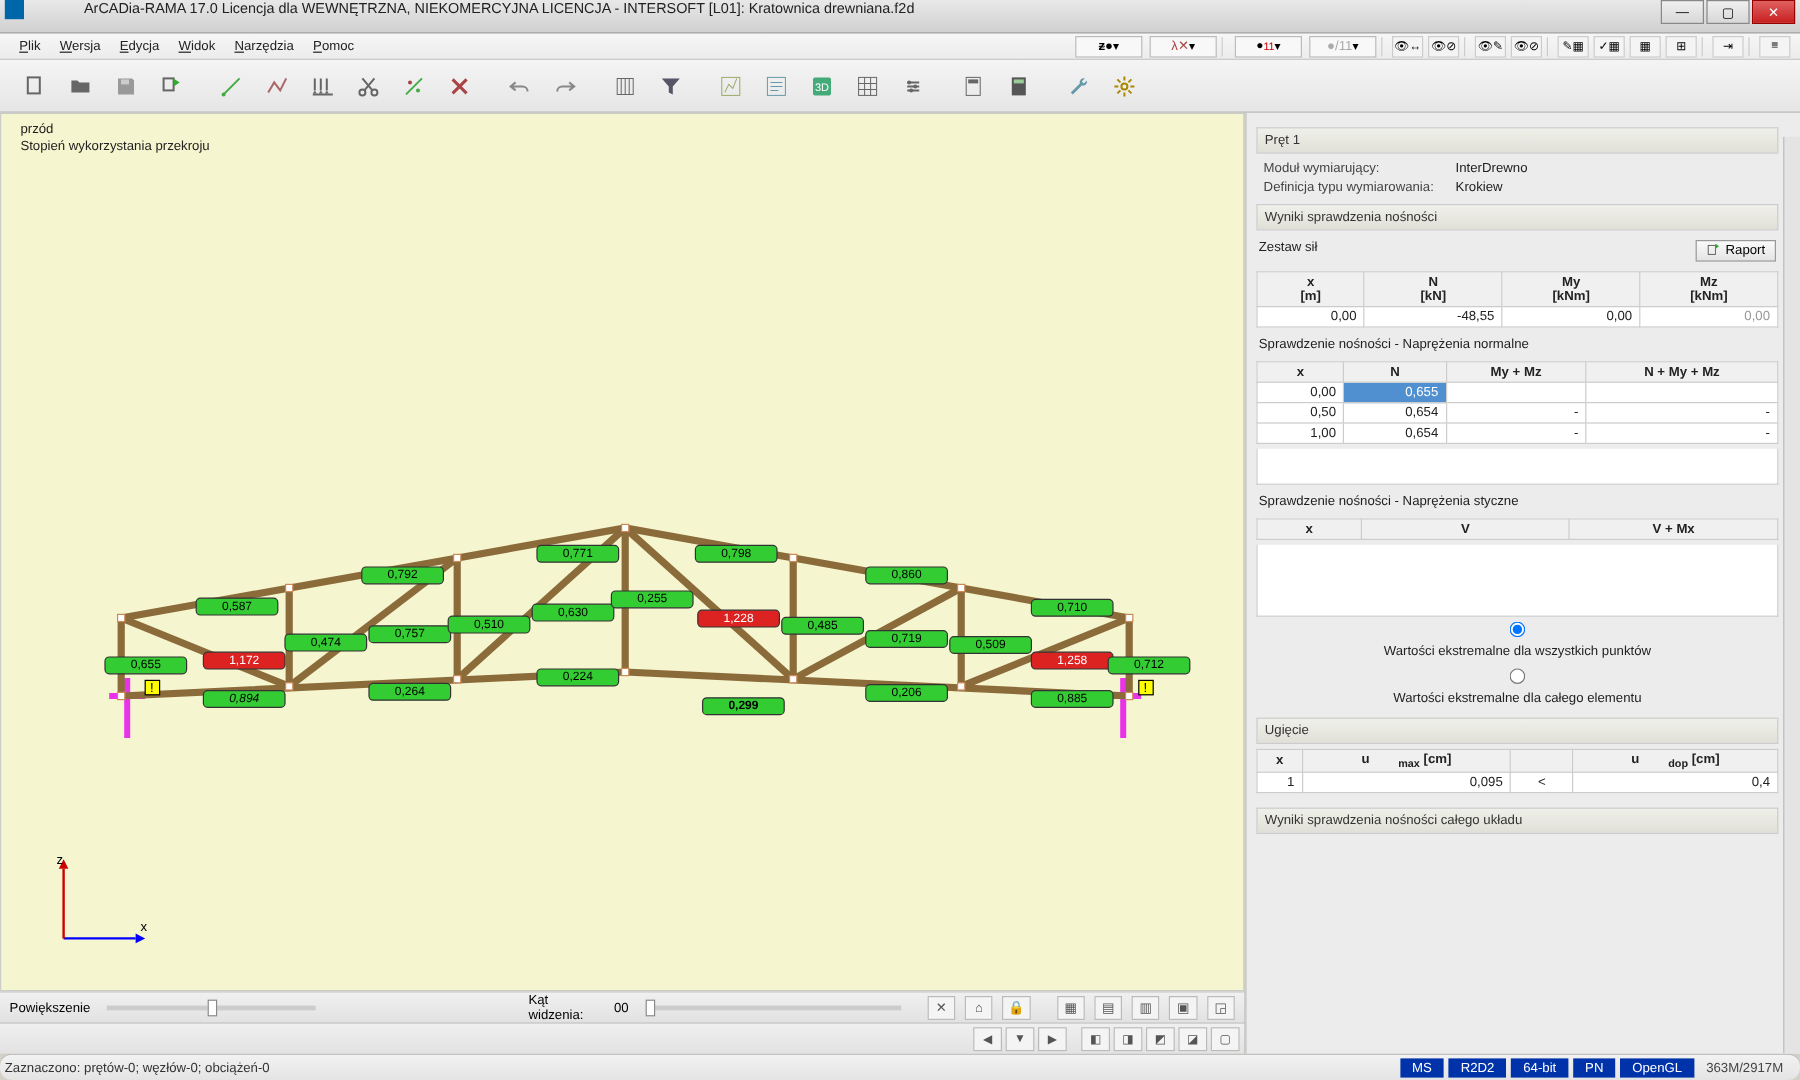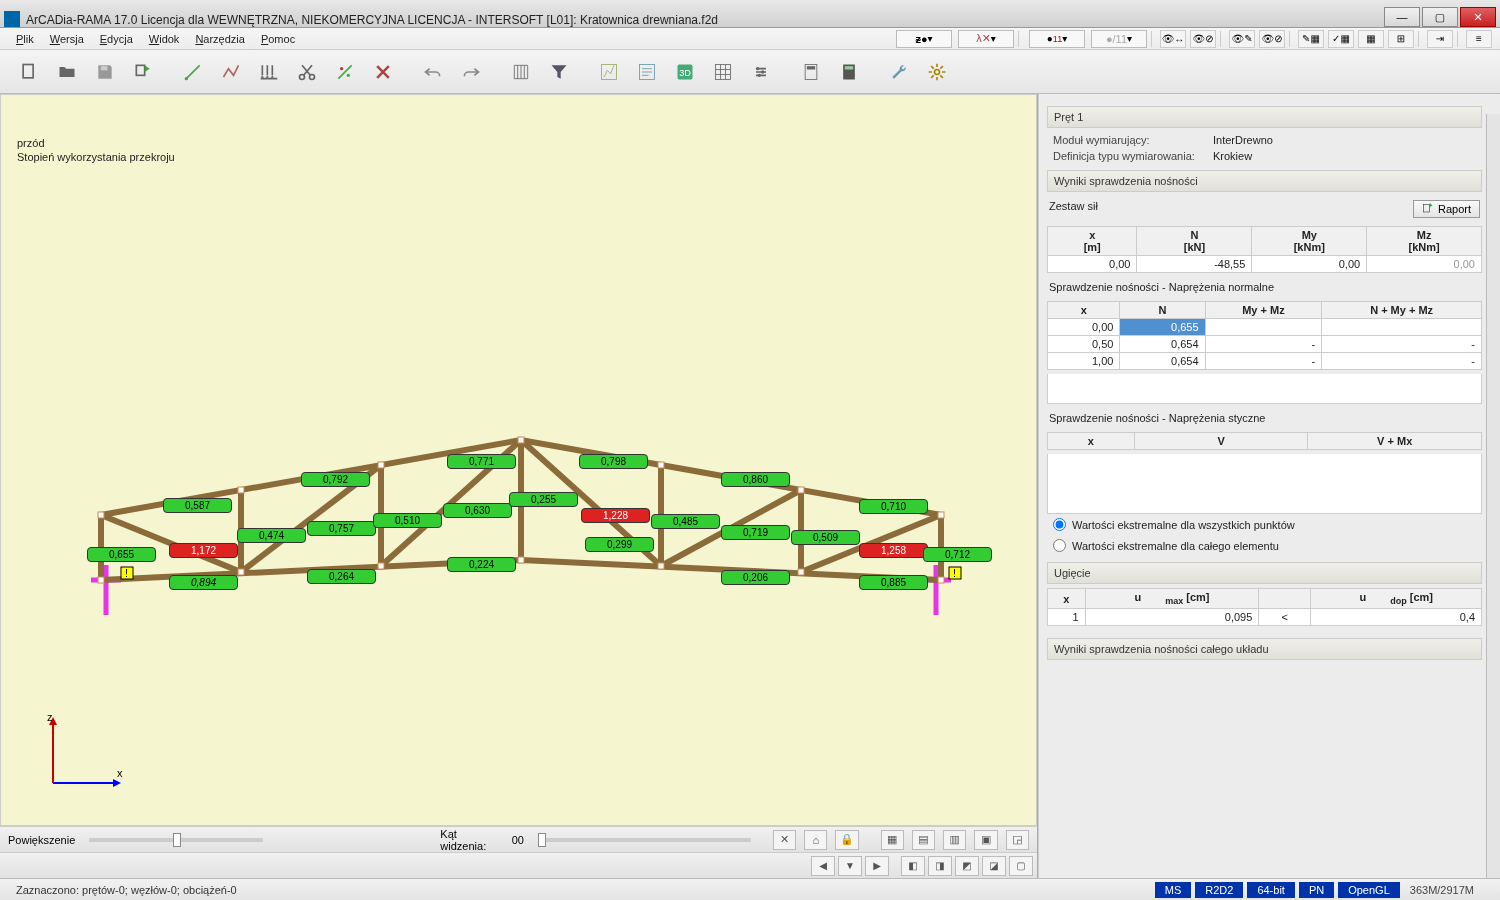--- a/index.html
+++ b/index.html
@@ -1,18 +1,18 @@
 <!DOCTYPE html>
 <html><head>
 <meta charset="utf-8">
 <style>
 * { box-sizing: border-box; margin: 0; padding: 0; font-family: "Segoe UI", Tahoma, sans-serif; font-size: 11px; }
 body { width: 1500px; height: 900px; overflow: hidden; background: #d4d0c8; }
 
-.titlebar { height: 28px; background: linear-gradient(#e8e8e8,#d0d0d0); display: flex; align-items: flex-end; padding: 0 4px; border-bottom: 1px solid #999; }
+.titlebar { height: 28px; background: linear-gradient(#e8e8e8,#d0d0d0); display: flex; align-items: flex-start; padding: 0 4px; border-bottom: 1px solid #999; gap: 44px; }
 .titlebar .app-icon { width: 16px; height: 16px; background: #0066aa; margin-right: 6px; }
 .titlebar .title { flex: 1; color: #222; font-size: 12px; }
 .titlebar .winbtns { display: flex; gap: 2px; }
 .titlebar .winbtn { width: 36px; height: 20px; background: linear-gradient(#f0f0f0,#d8d8d8); border: 1px solid #888; display: flex; align-items: center; justify-content: center; font-size: 11px; }
 .titlebar .winbtn.close { background: linear-gradient(#e06060,#c82020); color: #fff; border-color: #900; }
 
 .menubar { height: 22px; background: linear-gradient(#f6f6f6,#ececec); display: flex; align-items: center; padding: 0 8px; gap: 0; border-bottom: 1px solid #ccc; }
 .menubar .menuitem { padding: 2px 8px; color: #222; }
 .menubar .menuitem u { text-decoration: underline; }
 .menubar .spacer { flex: 1; }
@@ -23,21 +23,21 @@
 
 .toolbar { height: 44px; background: linear-gradient(#f4f4f4,#e6e6e6); display: flex; align-items: center; padding: 0 10px; gap: 0; border-bottom: 1px solid #bbb; }
 .toolbar .tbtn { width: 34px; height: 32px; display: flex; align-items: center; justify-content: center; margin: 0 2px; color: #555; }
 .toolbar .tbtn svg { width: 20px; height: 20px; }
 .toolbar .tsep { width: 12px; }
 
 .workspace { display: flex; height: calc(900px - 28px - 22px - 44px - 22px); }
 
 .canvas-col { width: 1038px; display: flex; flex-direction: column; border-right: 1px solid #aaa; }
 .canvas-area { flex: 1; position: relative; background: #F5F5CF; border: 1px solid #ccc; margin: 0; overflow: hidden; }
-.canvas-area .corner-label { position: absolute; left: 16px; top: 6px; color: #222; font-size: 11px; line-height: 14px; margin-top: 35px; }
+.canvas-area .corner-label { position: absolute; left: 16px; top: 6px; color: #222; font-size: 11px; line-height: 14px; }
 .canvas-area .axis { position: absolute; left: 42px; bottom: 30px; }
 .canvas-area .axis svg { overflow: visible; }
 
 .truss-svg { position: absolute; left: 80px; top: 270px; }
 
 .badge { position: absolute; padding: 1px 21px; border: 1px solid #333; border-radius: 4px; font-size: 10px; background: #33cc33; color: #000; white-space: nowrap; }
 .badge.red { background: #d22; color: #fff; }
 
 .zoom-row { height: 26px; display: flex; align-items: center; padding: 0 8px; background: linear-gradient(#f0f0f0,#e2e2e2); border-top: 1px solid #ccc; gap: 8px; }
 .zoom-row .slider { width: 180px; height: 4px; background: #ccc; position: relative; margin: 0 6px; }
@@ -61,24 +61,24 @@
 .btn-raport svg { width: 12px; height: 12px; }
 
 .tbl { width: 100%; border-collapse: collapse; margin: 4px 0; background: #fff; }
 .tbl th, .tbl td { border: 1px solid #ccc; padding: 2px 6px; font-size: 11px; text-align: center; }
 .tbl th { background: #f0f0f0; }
 .tbl td { text-align: right; }
 .tbl td.c { text-align: center; }
 .tbl .hl-cell { background: #5090d0; color: #fff; }
 .sub { font-size: 9px; vertical-align: sub; margin-left: 24px; }
 
-.radio-row { padding: 4px 6px; display: flex; align-items: center; gap: 6px; }
+.radio-row { padding: 4px 6px; display: flex; align-items: center; gap: 6px; flex-direction: column; }
 .radio-row input { margin: 0; }
 
-.statusbar { height: 22px; background: linear-gradient(#f2f2f2,#e4e4e4); display: flex; align-items: center; padding: 0 16px; border-top: 1px solid #bbb; }
+.statusbar { height: 22px; background: linear-gradient(#f2f2f2,#e4e4e4); display: flex; align-items: center; padding: 0 4px; border-top: 1px solid #bbb; border-radius: 10px; }
 .statusbar .sb-left { flex: 1; color: #333; }
 .statusbar .sb-chip { padding: 2px 10px; color: #fff; margin-left: 4px; font-size: 11px; }
 .statusbar .pn { background: #0033aa; }
 .statusbar .mem { color: #444; padding: 2px 10px; }
 
 .vscroll { position:absolute; right:0; top:20px; bottom:0; width:14px; background:#e4e4e4; border-left:1px solid #bbb; }
 </style>
 </head>
 <body>
 
@@ -338,21 +338,21 @@
           <div class="badge" style="left: 168px; top: 480px; font-style: italic;">0,894</div>
           <div class="badge" style="left: 306px; top: 474px;">0,264</div>
           <div class="badge" style="left: 372px; top: 418px;">0,510</div>
           <div class="badge" style="left: 446px; top: 359px;">0,771</div>
           <div class="badge" style="left: 442px; top: 408px;">0,630</div>
           <div class="badge" style="left: 446px; top: 462px;">0,224</div>
           <div class="badge" style="left: 508px; top: 397px;">0,255</div>
           <div class="badge red" style="left: 580px; top: 413px;">1,228</div>
           <div class="badge" style="left: 578px; top: 359px;">0,798</div>
           <div class="badge" style="left: 650px; top: 419px;">0,485</div>
-          <div class="badge" style="left: 584px; top: 442px;">0,299</div>
+          <div class="badge" style="left: 584px; top: 486px; font-weight: bold;">0,299</div>
           <div class="badge" style="left: 720px; top: 377px;">0,860</div>
           <div class="badge" style="left: 720px; top: 430px;">0,719</div>
           <div class="badge" style="left: 720px; top: 475px;">0,206</div>
           <div class="badge" style="left: 790px; top: 435px;">0,509</div>
           <div class="badge" style="left: 858px; top: 404px;">0,710</div>
           <div class="badge red" style="left: 858px; top: 448px;">1,258</div>
           <div class="badge" style="left: 922px; top: 452px;">0,712</div>
           <div class="badge" style="left: 858px; top: 480px;">0,885</div>
         </div>
 

